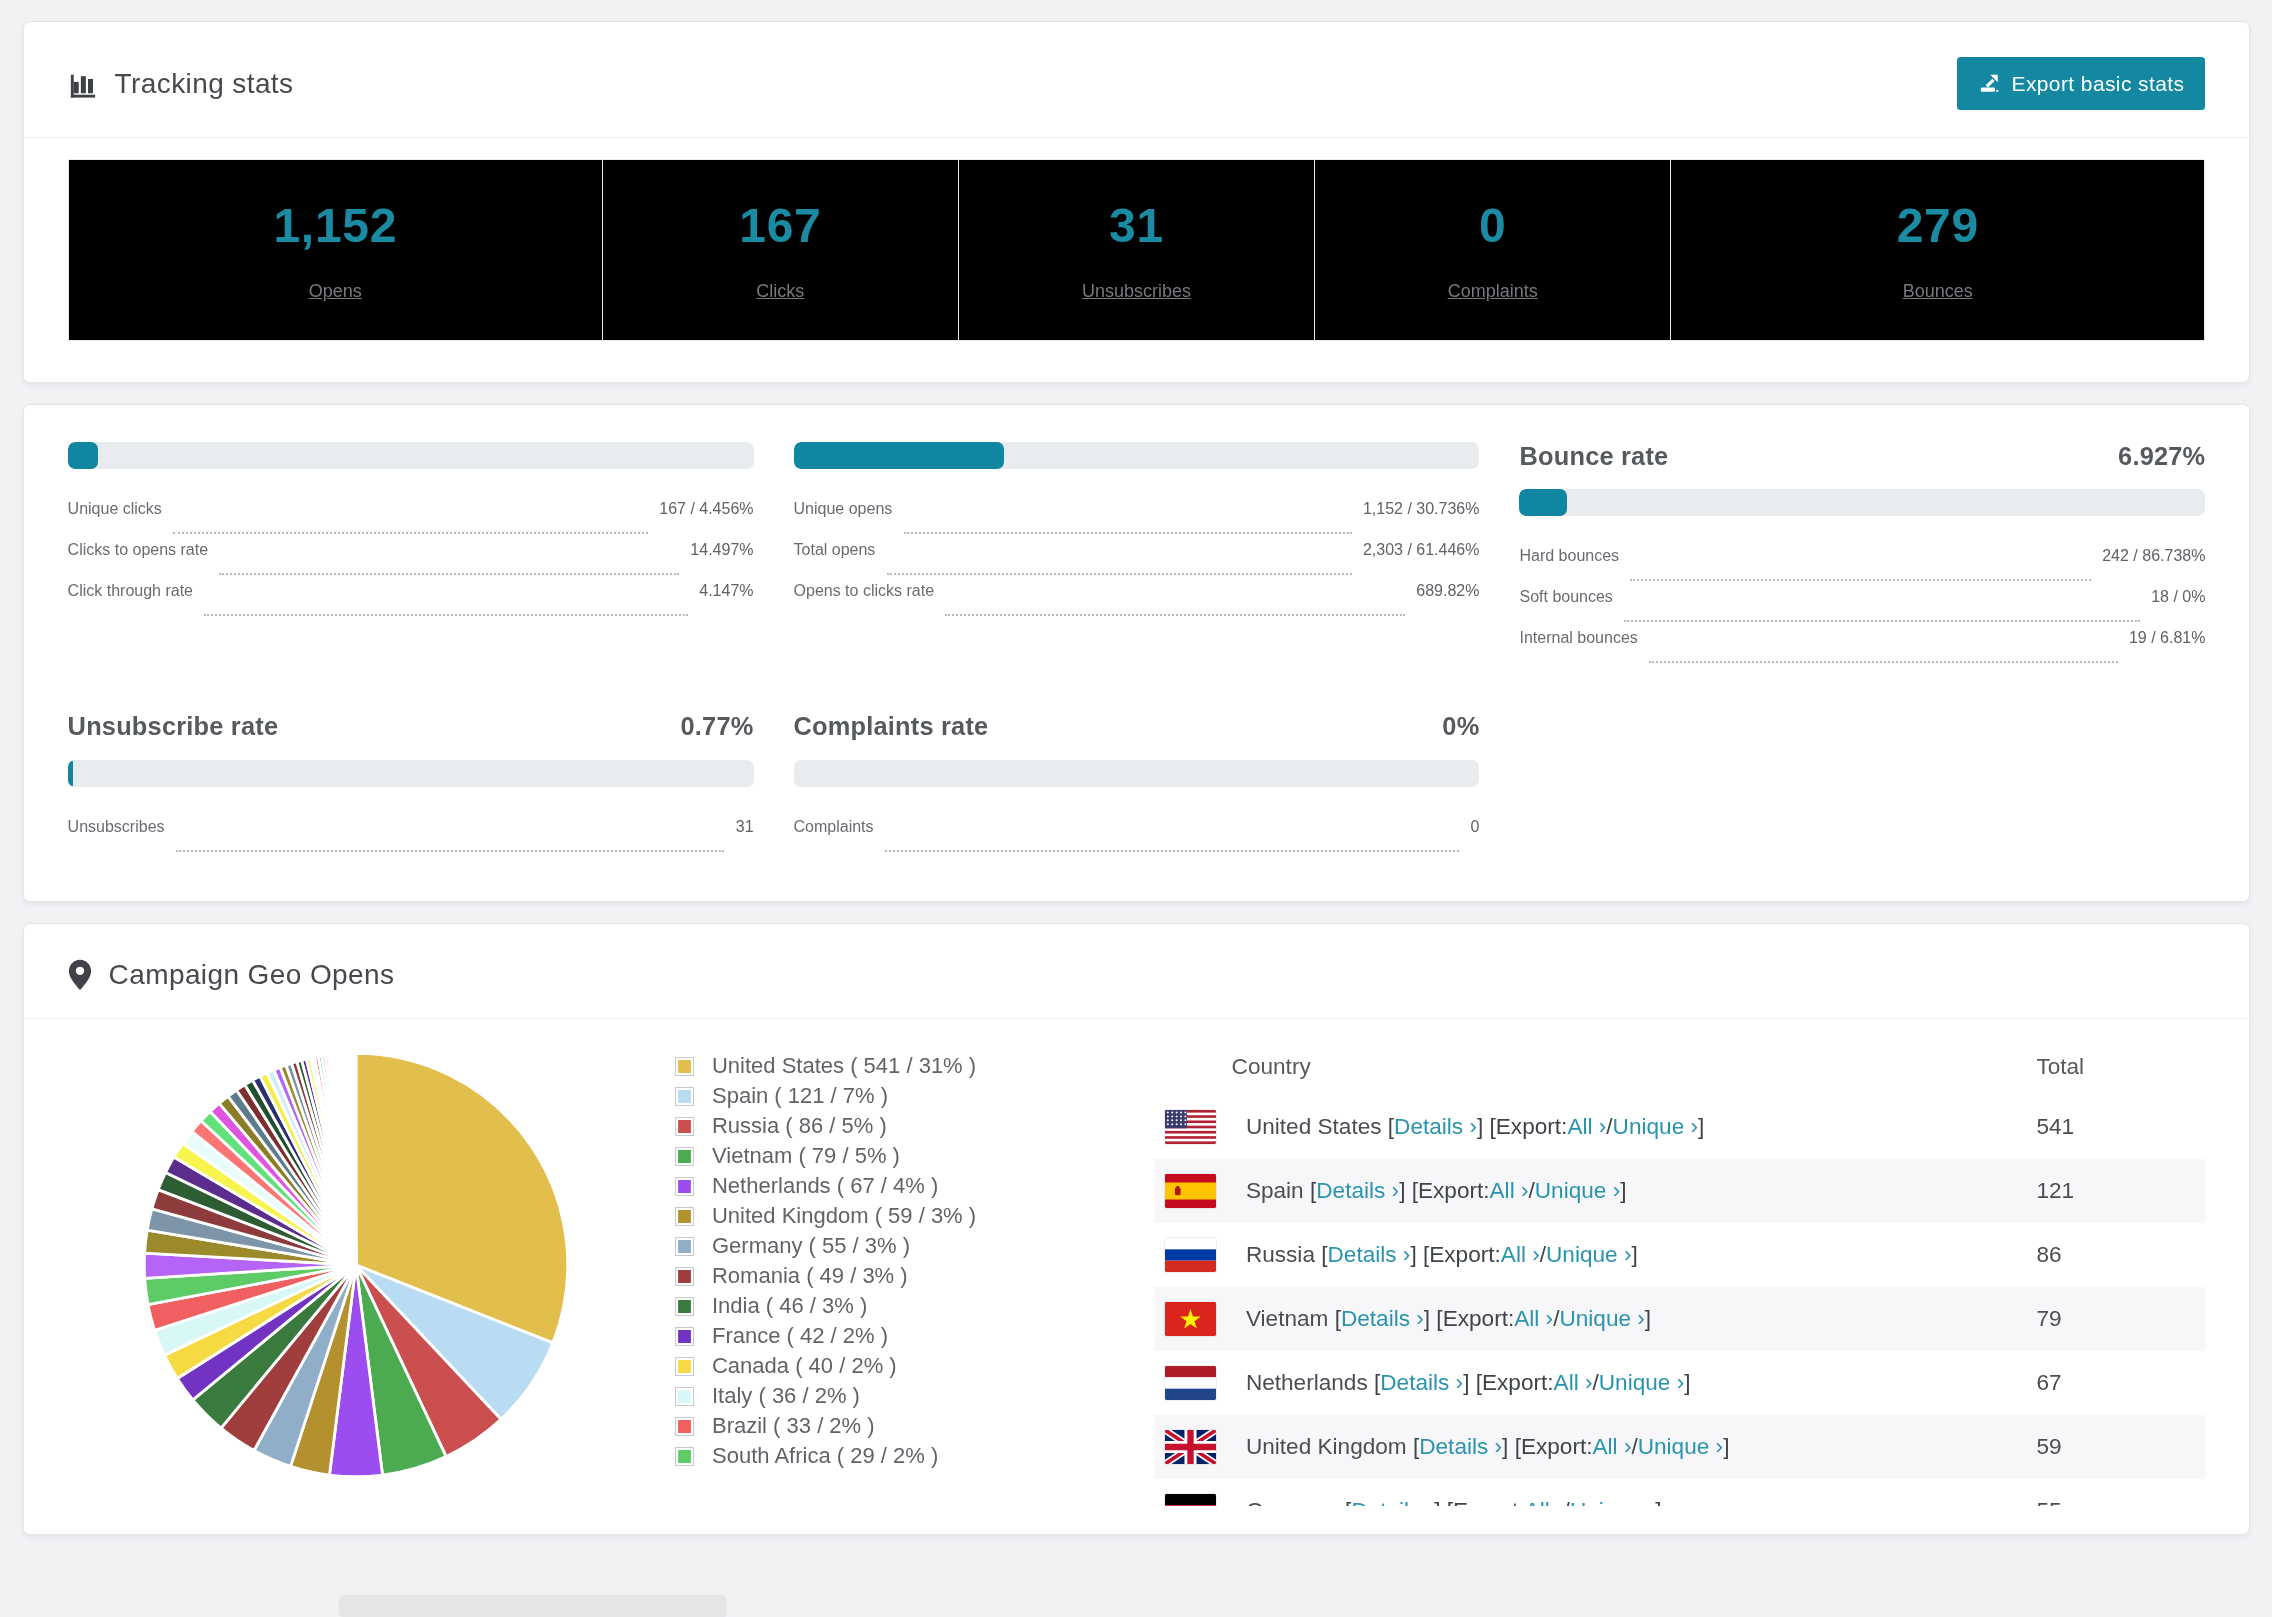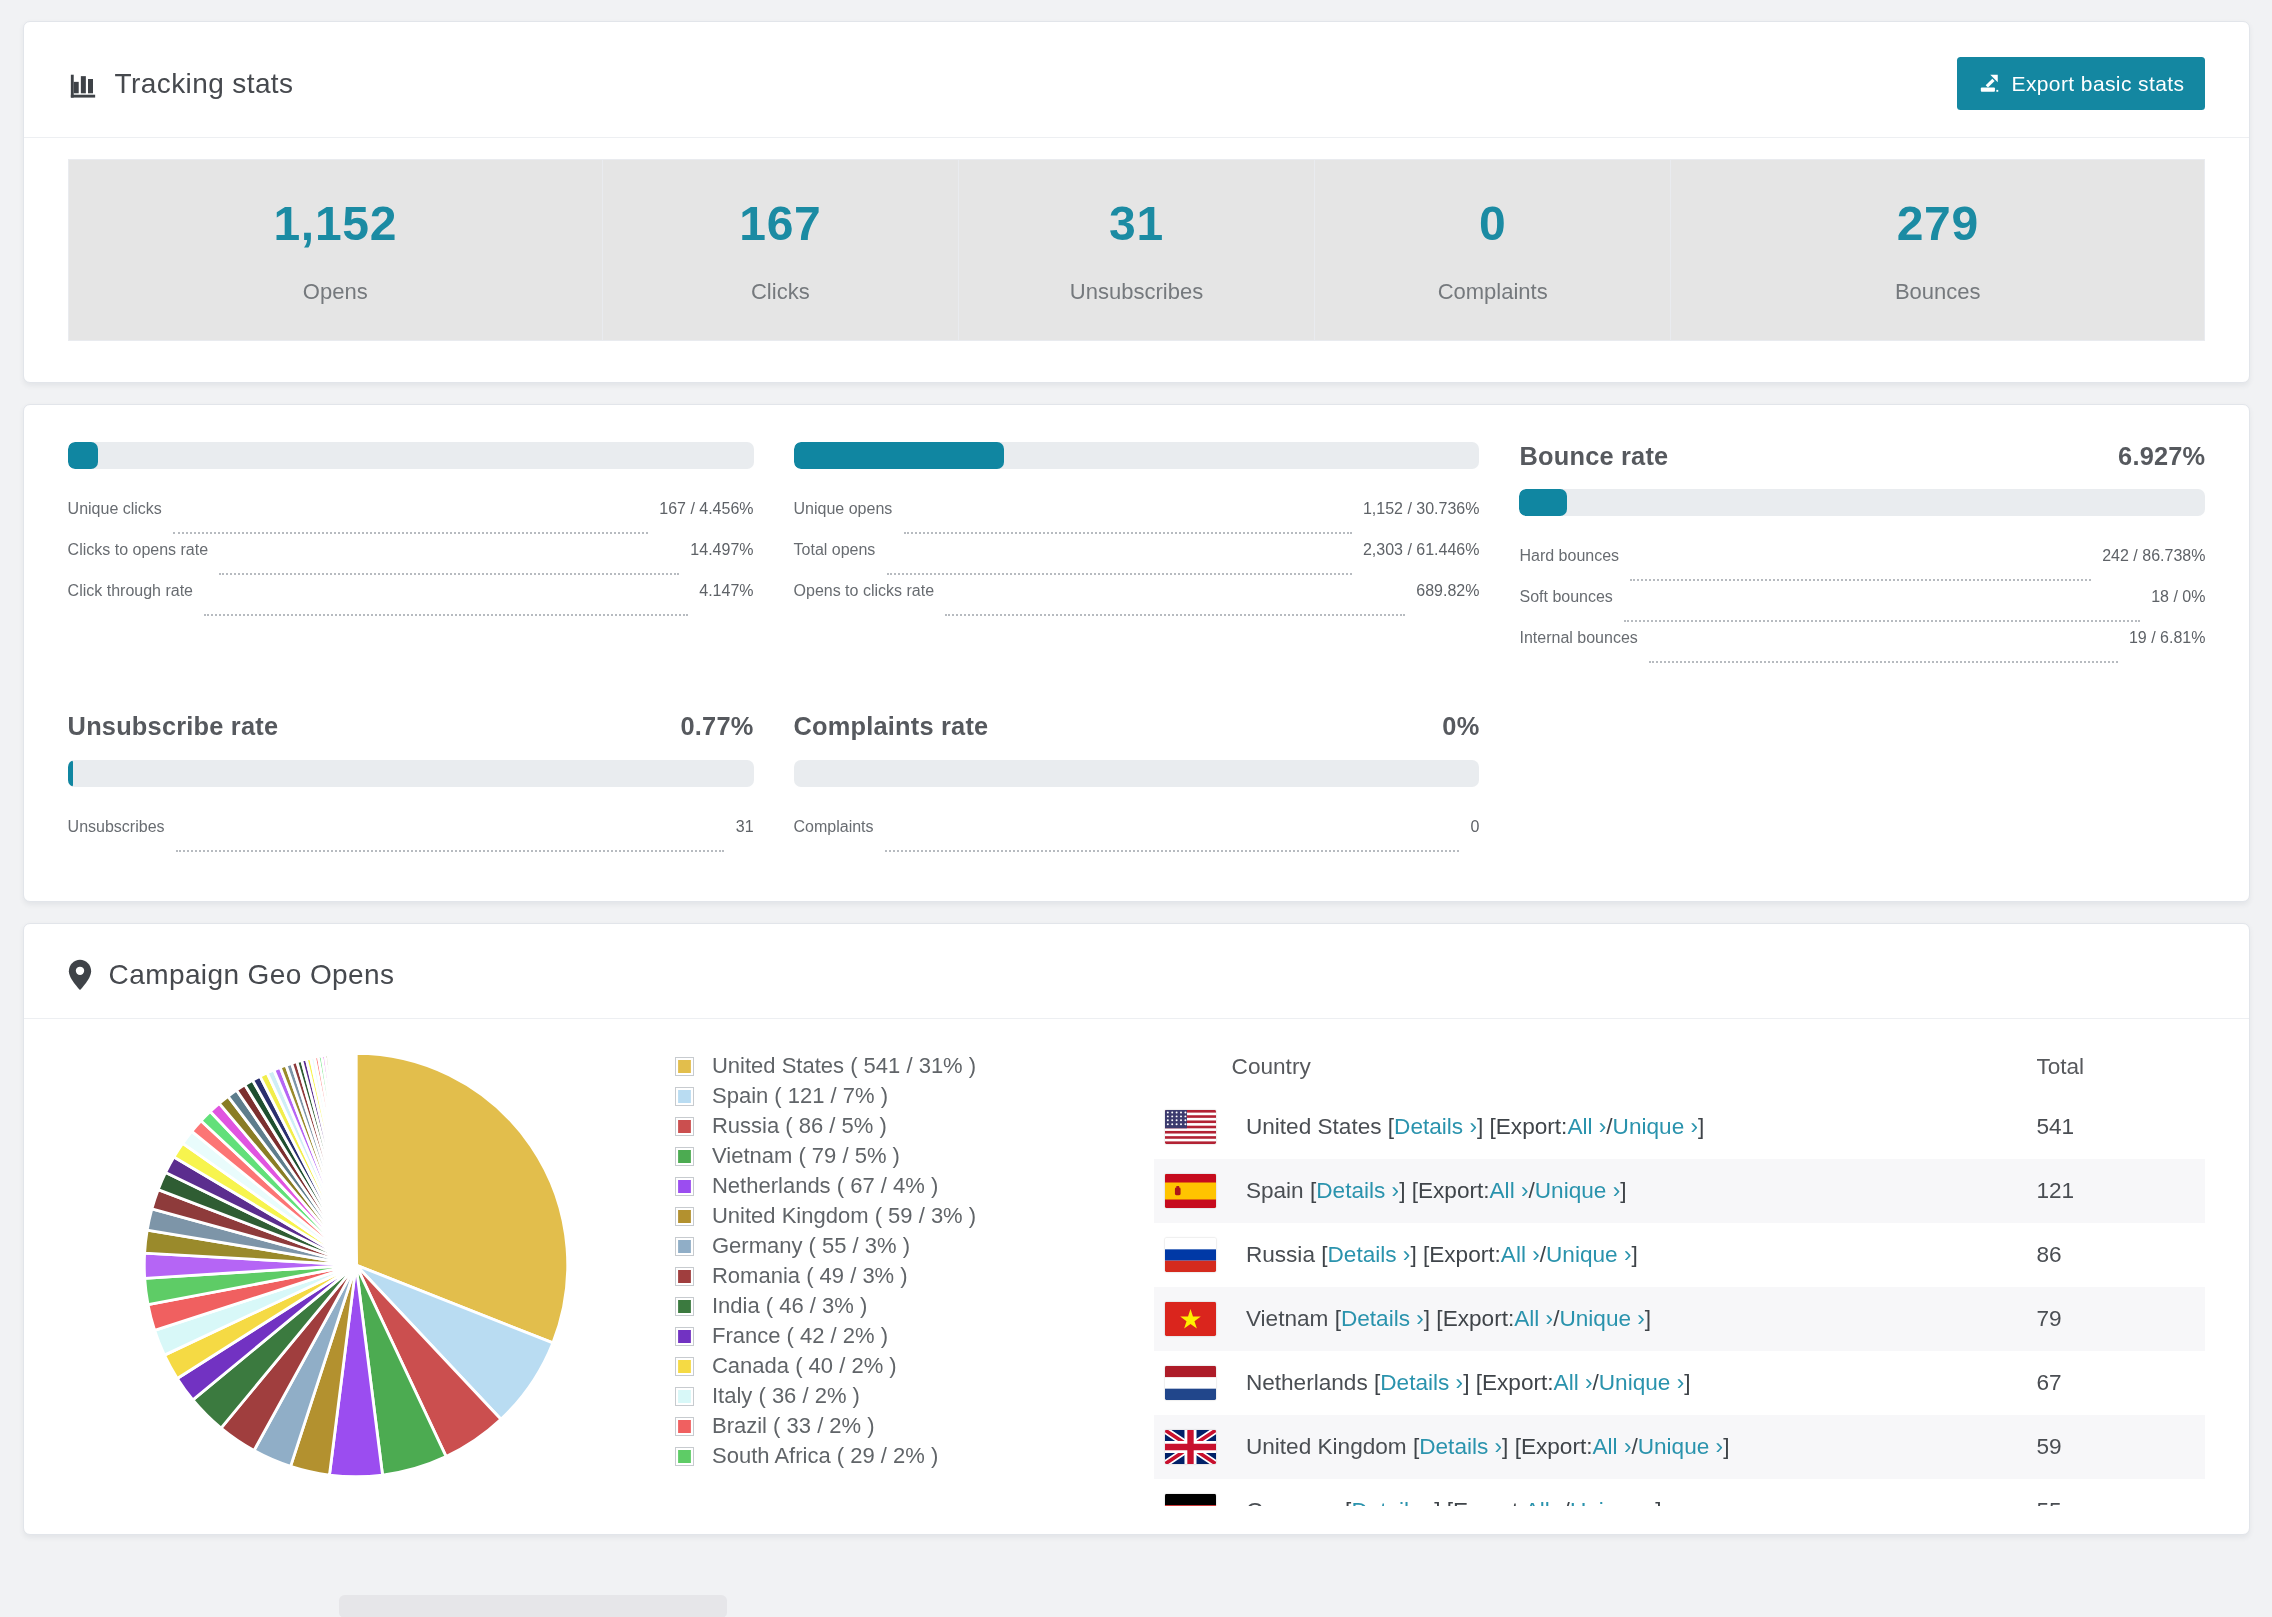--- a/index.html
+++ b/index.html
@@ -25,28 +25,28 @@
   
   .btn-export {
     display:flex; align-items:center; gap:11.3px;
     background:#1487a1; color:#fff; border:none; border-radius:3.5px;
     height:53px; padding:0 21px; font-size:21px; cursor:pointer;
     font-family:inherit; letter-spacing:0.4px;
   }
   .card-tracking .card-body { padding:21px 44px 41px 44px; }
   .summary-row { display:flex; }
   .stat-box {
-    border:1.4px solid #e9ebef; background:#e5e5e5; height:182px;
+    border:1.4px solid #e9ebef; background:#000000; height:182px;
     display:flex; flex-direction:column; align-items:center; justify-content:center;
     flex:1 1 0; margin-left:-1.4px;
   }
   .stat-box:first-child { margin-left:0; flex-grow:1.5; }
   .stat-box:last-child  { flex-grow:1.5; }
   .stat-value { font-size:48px; font-weight:700; color:#1b8ba3; letter-spacing:0.7px; }
-  .stat-label { font-size:22px; color:#75797d; margin-top:28px; }
+  .stat-label { font-size:18px; color:#75797d; margin-top:28px;text-decoration:underline; }
 
   
   .card-rates { padding:37px 44px 42px 44px; }
   .rates-grid { display:grid; grid-template-columns:repeat(3,1fr); column-gap:40px; row-gap:42px; }
   .rate-head { display:flex; justify-content:space-between; align-items:baseline; margin-bottom:18.4px; }
   .rate-title,.rate-value { font-size:25.4px; font-weight:700; color:#56595e; letter-spacing:0.2px; }
   .bar-track { height:27px; background:#e9ecef; border-radius:7px; overflow:hidden; margin-bottom:31px; }
   .bar-fill  { height:100%; background:#1086a1; border-radius:7px; }
   .drow { display:flex; align-items:baseline; height:41px; font-size:16px; color:#686c71; }
   .drow .dots { flex:1; border-bottom:2.1px dotted #b7bbc0; align-self:flex-end; margin:0 11.3px 7px 11.3px; }

